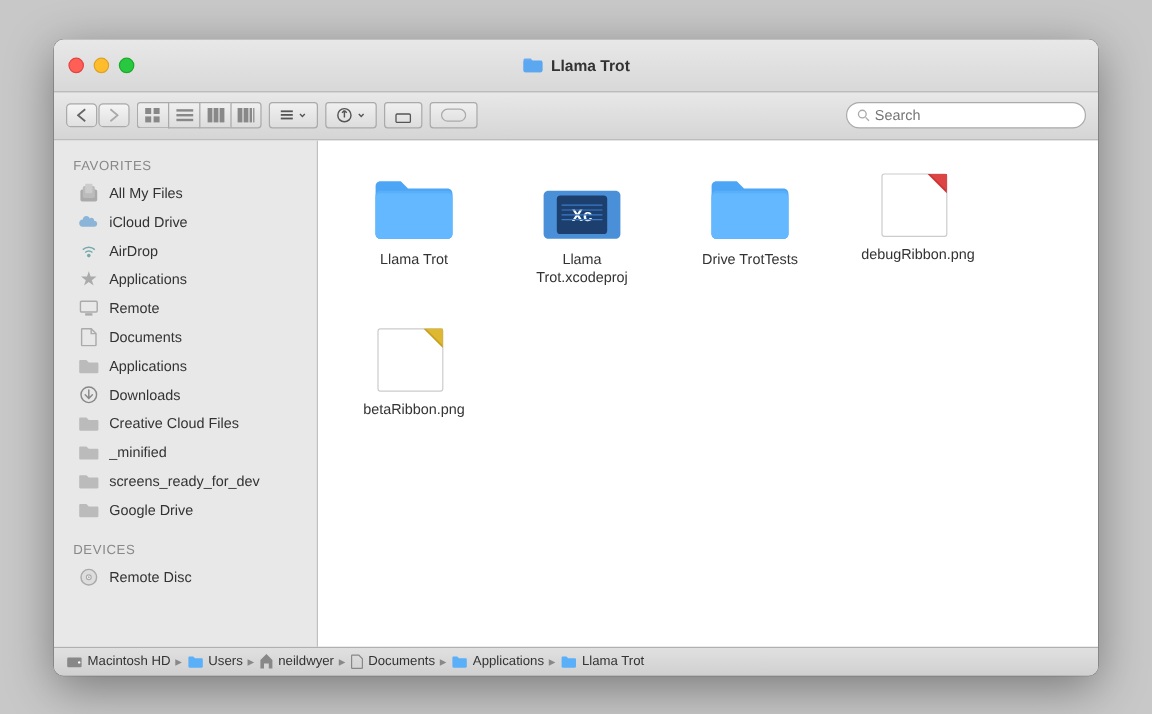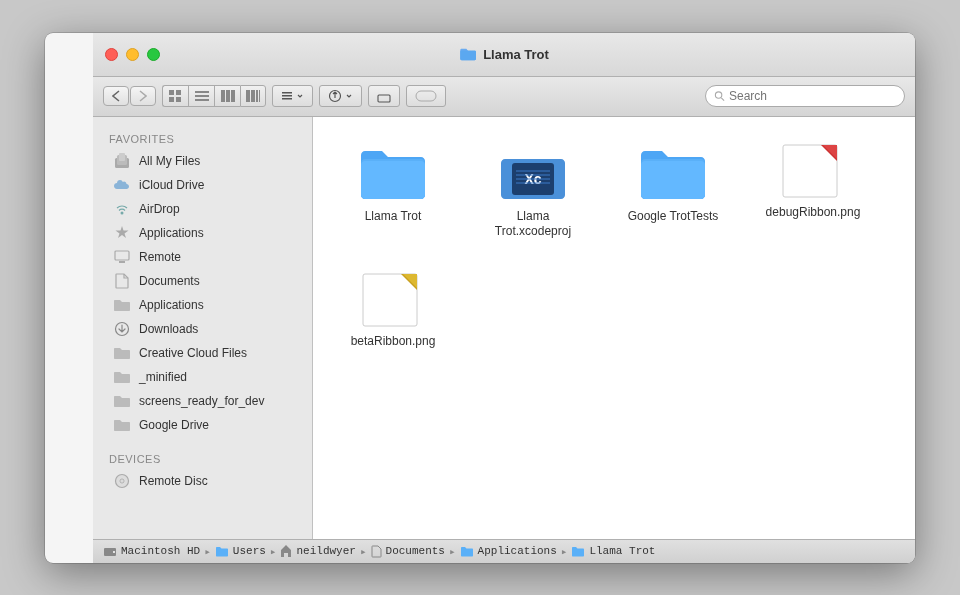--- a/index.html
+++ b/index.html
@@ -16,21 +16,20 @@
 
     .window {
       width: 870px;
       height: 530px;
       background: #f5f5f5;
       border-radius: 8px;
       box-shadow: 0 10px 40px rgba(0,0,0,0.4), 0 0 0 0.5px rgba(0,0,0,0.3);
       display: flex;
       flex-direction: column;
       overflow: hidden;
-      padding-left: 48px;
     }
 
     
     .title-bar {
       background: linear-gradient(to bottom, #e8e8e8, #d8d8d8);
       height: 44px;
       display: flex;
       align-items: center;
       padding: 0 12px;
       border-bottom: 1px solid #b0b0b0;
@@ -258,21 +257,20 @@
       height: 24px;
       background: linear-gradient(to bottom, #e0e0e0, #d0d0d0);
       border-top: 1px solid #b0b0b0;
       display: flex;
       align-items: center;
       padding: 0 10px;
       gap: 4px;
       font-size: 11px;
       color: #333;
       flex-shrink: 0;
-      font-family: Liberation Mono, monospace;
     }
 
     .breadcrumb-item {
       display: flex;
       align-items: center;
       gap: 4px;
     }
 
     .breadcrumb-separator {
       color: #888;
@@ -558,21 +556,21 @@
         </div>
 
         <div class="file-item">
           <div class="file-icon">
             <svg width="70" height="56" viewBox="0 0 70 56" fill="none">
               <path d="M3 10C3 7.8 4.8 6 7 6H24L30 12H63C65.2 12 67 13.8 67 16V50C67 52.2 65.2 54 63 54H7C4.8 54 3 52.2 3 50V10Z" fill="#4da6f5"></path>
               <path d="M3 18C3 15.8 4.8 14 7 14H63C65.2 14 67 15.8 67 18V50C67 52.2 65.2 54 63 54H7C4.8 54 3 52.2 3 50V18Z" fill="#5ab0f8"></path>
               <path d="M3 20C3 17.8 4.8 16 7 16H63C65.2 16 67 17.8 67 20V50C67 52.2 65.2 54 63 54H7C4.8 54 3 52.2 3 50V20Z" fill="#63b8ff"></path>
             </svg>
           </div>
-          <span class="file-label">Google TrotTests</span>
+          <span class="file-label">Drive TrotTests</span>
         </div>
 
         <div class="file-item">
           <div class="file-icon" style="position:relative; width:70px; height:56px;">
             <svg width="68" height="54" viewBox="0 0 68 54" fill="none">
 
               <rect x="4" y="1" width="54" height="52" rx="2" fill="white" stroke="#ccc" stroke-width="1"></rect>
 
               <polygon points="42,1 58,1 58,17" fill="#cc3333"></polygon>
               <polygon points="44,1 58,1 58,15" fill="#dd4444"></polygon>

